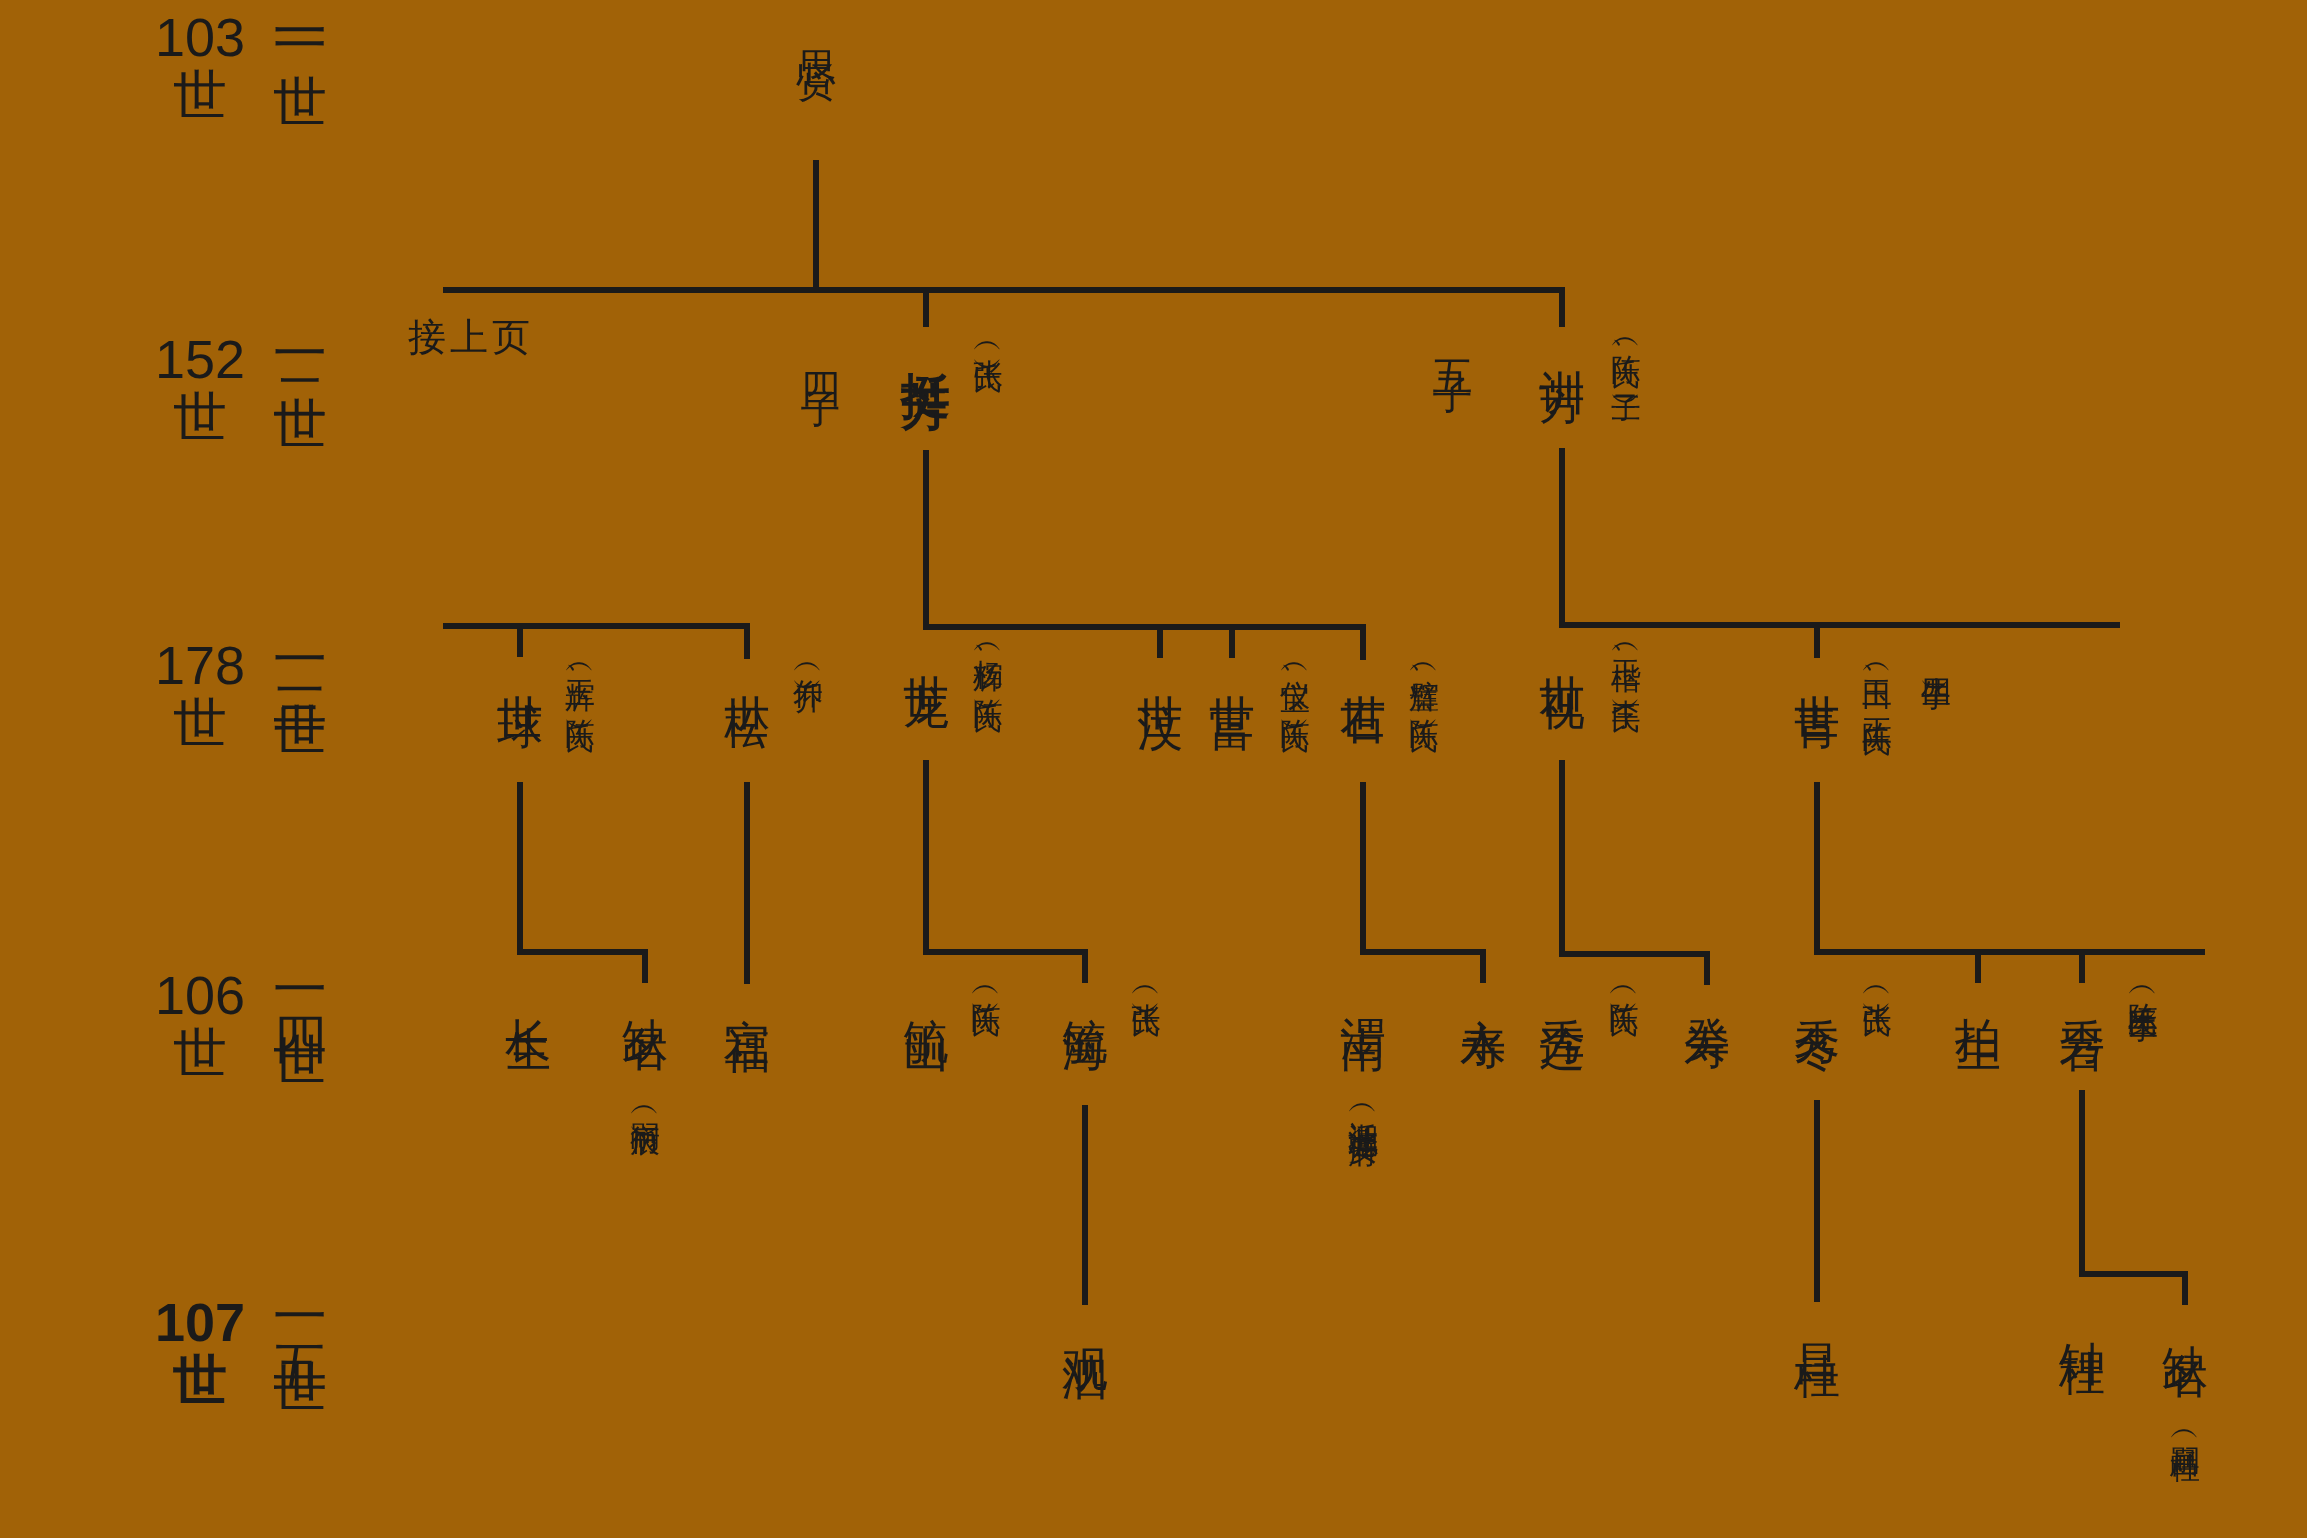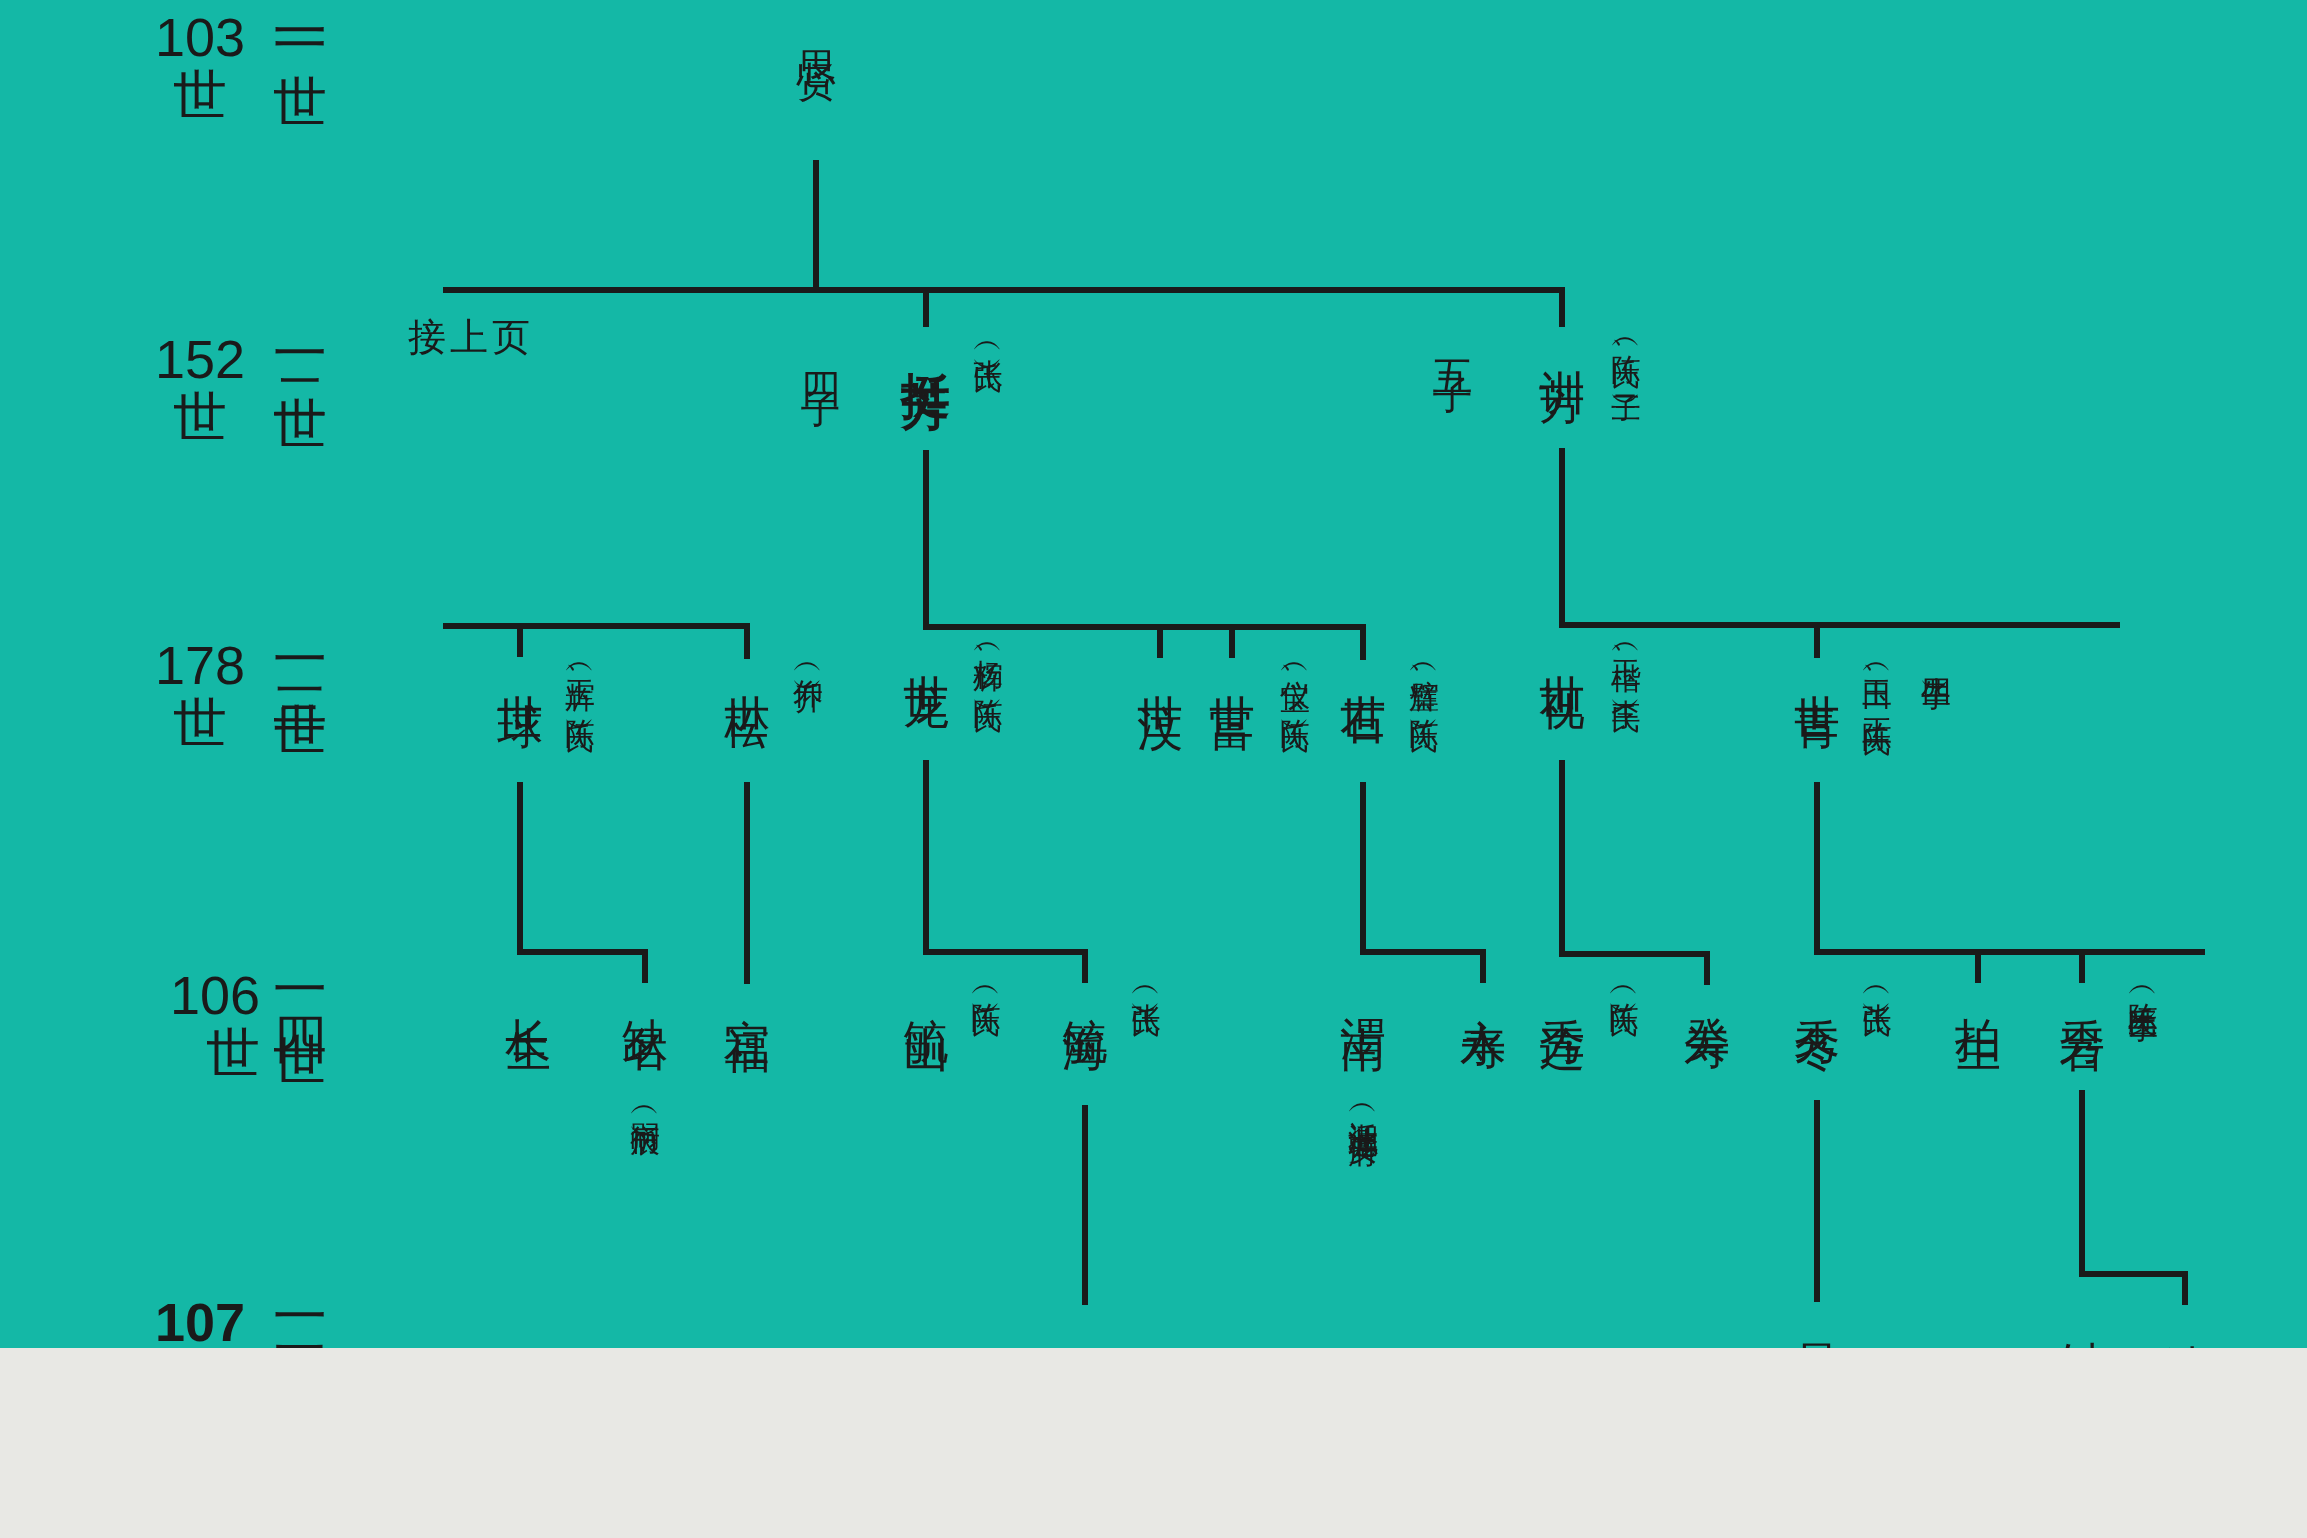--- a/index.html
+++ b/index.html
@@ -1,19 +1,19 @@
 <!DOCTYPE html>
 <html><head>
 <meta charset="utf-8">
 <style>
   :root{ --ink:#1a1a1a; }
   html,body{margin:0;padding:0;background:#e8e8e4;}
   .canvas{
-    position:relative; width:2307px; height:1348px;
-    background:#14b8a6; overflow:hidden;
+    position:relative; width:2307px; height:1538px;
+    background:#a16207; overflow:hidden;
     font-family:"Liberation Serif","DejaVu Serif",serif;
     color:var(--ink);
   }
   
   .vl,.hl{position:absolute;background:var(--ink);}
   .vl{width:6px;}
   .hl{height:6px;}
   
   .vt{
     position:absolute; writing-mode:vertical-rl; white-space:nowrap;
@@ -49,21 +49,21 @@
       <div>世</div>
     </div>
   <div class="vt gvert" style="left:300px;top:326px;"><span>一</span><span>二世</span></div>
 
   <div class="gnum" style="left:140px;top:636px;">
       <div>178</div>
       <div>世</div>
     </div>
   <div class="vt gvert" style="left:300px;top:632px;"><span>一</span><span>三世</span></div>
 
-  <div class="gnum" style="left:140px;top:966px;text-align:right;">
+  <div class="gnum" style="left:140px;top:966px;">
       <div>106</div>
       <div>世</div>
     </div>
   <div class="vt gvert" style="left:300px;top:962px;"><span>一</span><span>四世</span></div>
 
   <div class="gnum" style="left:140px;top:1293px;font-weight:bold;">
       <div>107</div>
       <div>世</div>
     </div>
   <div class="vt gvert" style="left:300px;top:1289px;"><span>一</span><span>五世</span></div>

